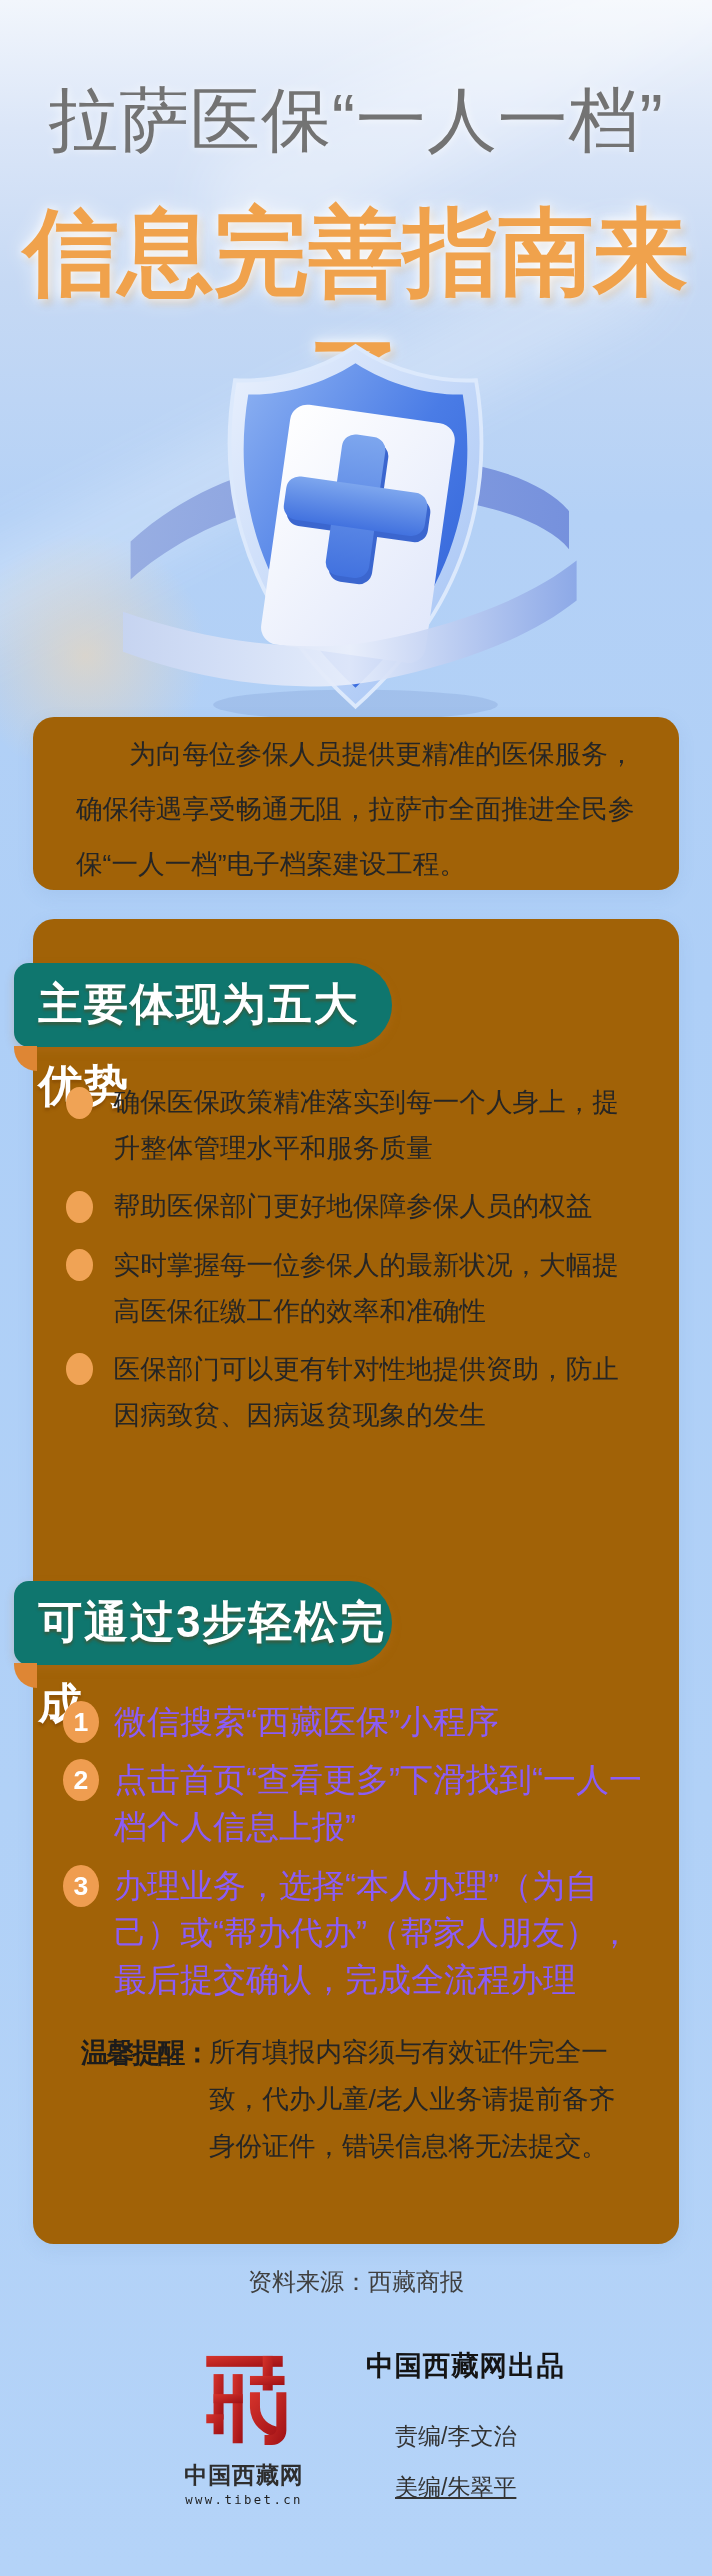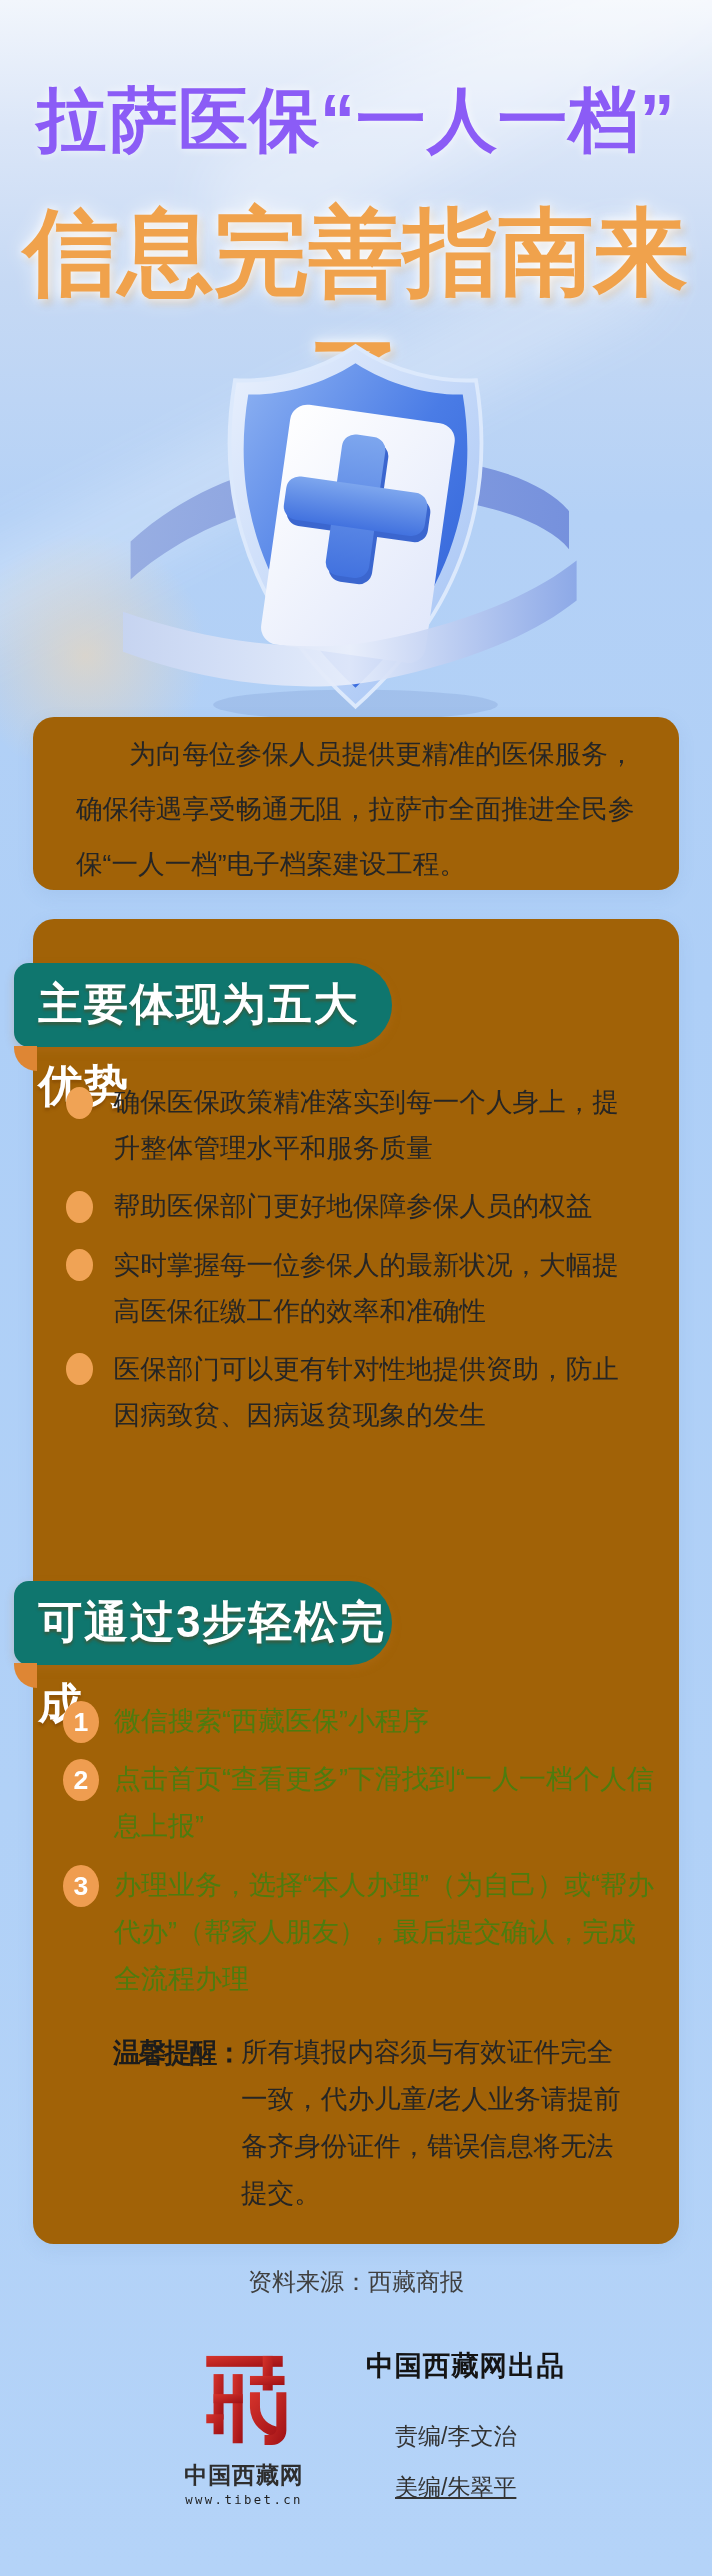--- a/index.html
+++ b/index.html
@@ -8,21 +8,21 @@
     font-family:"Liberation Sans","DejaVu Sans",sans-serif;
     background:linear-gradient(180deg,#f2f6fc 0%,#dbe6f8 5%,#c6d9f4 11%,#b4d1f6 20%,#aecff7 38%,#b1d1f7 70%,#b4d3f8 100%);
   }
   .streak{position:absolute;background:rgba(255,255,255,.30);filter:blur(25px);border-radius:114px;}
   .streak.s1{width:779px;height:114px;left:171px;top:-9.5px;transform:rotate(-27deg);}
   .streak.s2{width:855px;height:85px;left:-152px;top:408px;transform:rotate(-27deg);opacity:.7;}
   .warmglow{position:absolute;width:247px;height:247px;left:-38px;top:532px;border-radius:50%;
     background:radial-gradient(circle,rgba(248,216,172,.55) 0%,rgba(248,216,172,0) 70%);}
   .title1{
     position:absolute;left:0;top:74px;width:712px;text-align:center;
-    font-size:70px;font-weight:700;color:#8b5cf6;letter-spacing:0.9px;
+    font-size:70px;font-weight:400;color:#737373;letter-spacing:0.9px;
     text-shadow:0 0 9.5px rgba(255,255,255,.75);
   }
   .title2{
     position:absolute;left:0;top:190px;width:712px;text-align:center;
     font-size:95px;font-weight:900;color:#f0a24c;letter-spacing:0px;
     text-shadow:0 0 9.5px rgba(255,255,255,.95),0 0 21px rgba(255,255,255,.85),3.8px 4.7px 7.6px rgba(185,120,35,.30);
   }
   .illustration{position:absolute;left:123px;top:325px;width:465px;height:399px;}
   .card{position:absolute;left:33px;width:646px;background:#a16207;border-radius:21px;box-shadow:0 5.7px 17px rgba(90,130,190,.12);}
   .intro-card{top:717px;height:173px;}
@@ -46,23 +46,23 @@
   .adv-list{position:absolute;left:66px;top:1079px;width:572px;}
   .adv-item{display:flex;align-items:flex-start;margin-bottom:12.3px;}
   .dot{flex:none;width:26.6px;height:32px;border-radius:50%;background:#f0a355;margin:7.6px 21px 0 0;}
   .adv-text{font-size:26.6px;line-height:46px;color:#252525;}
   .step-list{position:absolute;left:63px;top:1698px;width:593px;}
   .step-item{display:flex;align-items:flex-start;margin-bottom:11.4px;}
   .step-num{
     flex:none;width:36px;height:42px;border-radius:50%;background:#ef9d50;margin:2.8px 15px 0 0;
     color:#ffffff;font-size:26.6px;font-weight:800;text-align:center;line-height:42px;
   }
-  .step-text{font-size:27px;line-height:47px;color:#4d7c0f;}
+  .step-text{font-size:33px;line-height:47px;color:#8b5cf6;}
   .reminder{position:absolute;left:81px;top:2029px;width:557px;display:flex;align-items:flex-start;}
-  .reminder-label{flex:none;font-size:27.5px;font-weight:800;color:#1c1c1c;letter-spacing:-1.9px;line-height:47px;margin-left:32px;}
+  .reminder-label{flex:none;font-size:27.5px;font-weight:800;color:#1c1c1c;letter-spacing:-1.9px;line-height:47px;}
   .reminder-text{flex:1;font-size:26.6px;line-height:47px;color:#252525;}
   .source-note{position:absolute;left:0;top:2266px;width:712px;text-align:center;font-size:24px;color:#3f3f3f;}
   .logo-block{position:absolute;left:183px;top:2350px;width:122px;text-align:center;}
   .logo-name{margin-top:5.7px;font-size:23px;font-weight:700;color:#2e2e2e;letter-spacing:0.9px;}
   .logo-url{margin-top:1.9px;font-size:12.3px;letter-spacing:2.4px;color:#1f1f1f;font-family:"DejaVu Sans Mono",monospace;}
   .publisher{position:absolute;left:366px;top:2348px;font-size:27.5px;font-weight:600;color:#141414;letter-spacing:0.9px;}
   .credit1{position:absolute;left:395px;top:2421px;font-size:23px;color:#333333;}
   .credit2{position:absolute;left:395px;top:2472px;font-size:23px;color:#333333;text-decoration:underline;}
 </style>
 </head>

